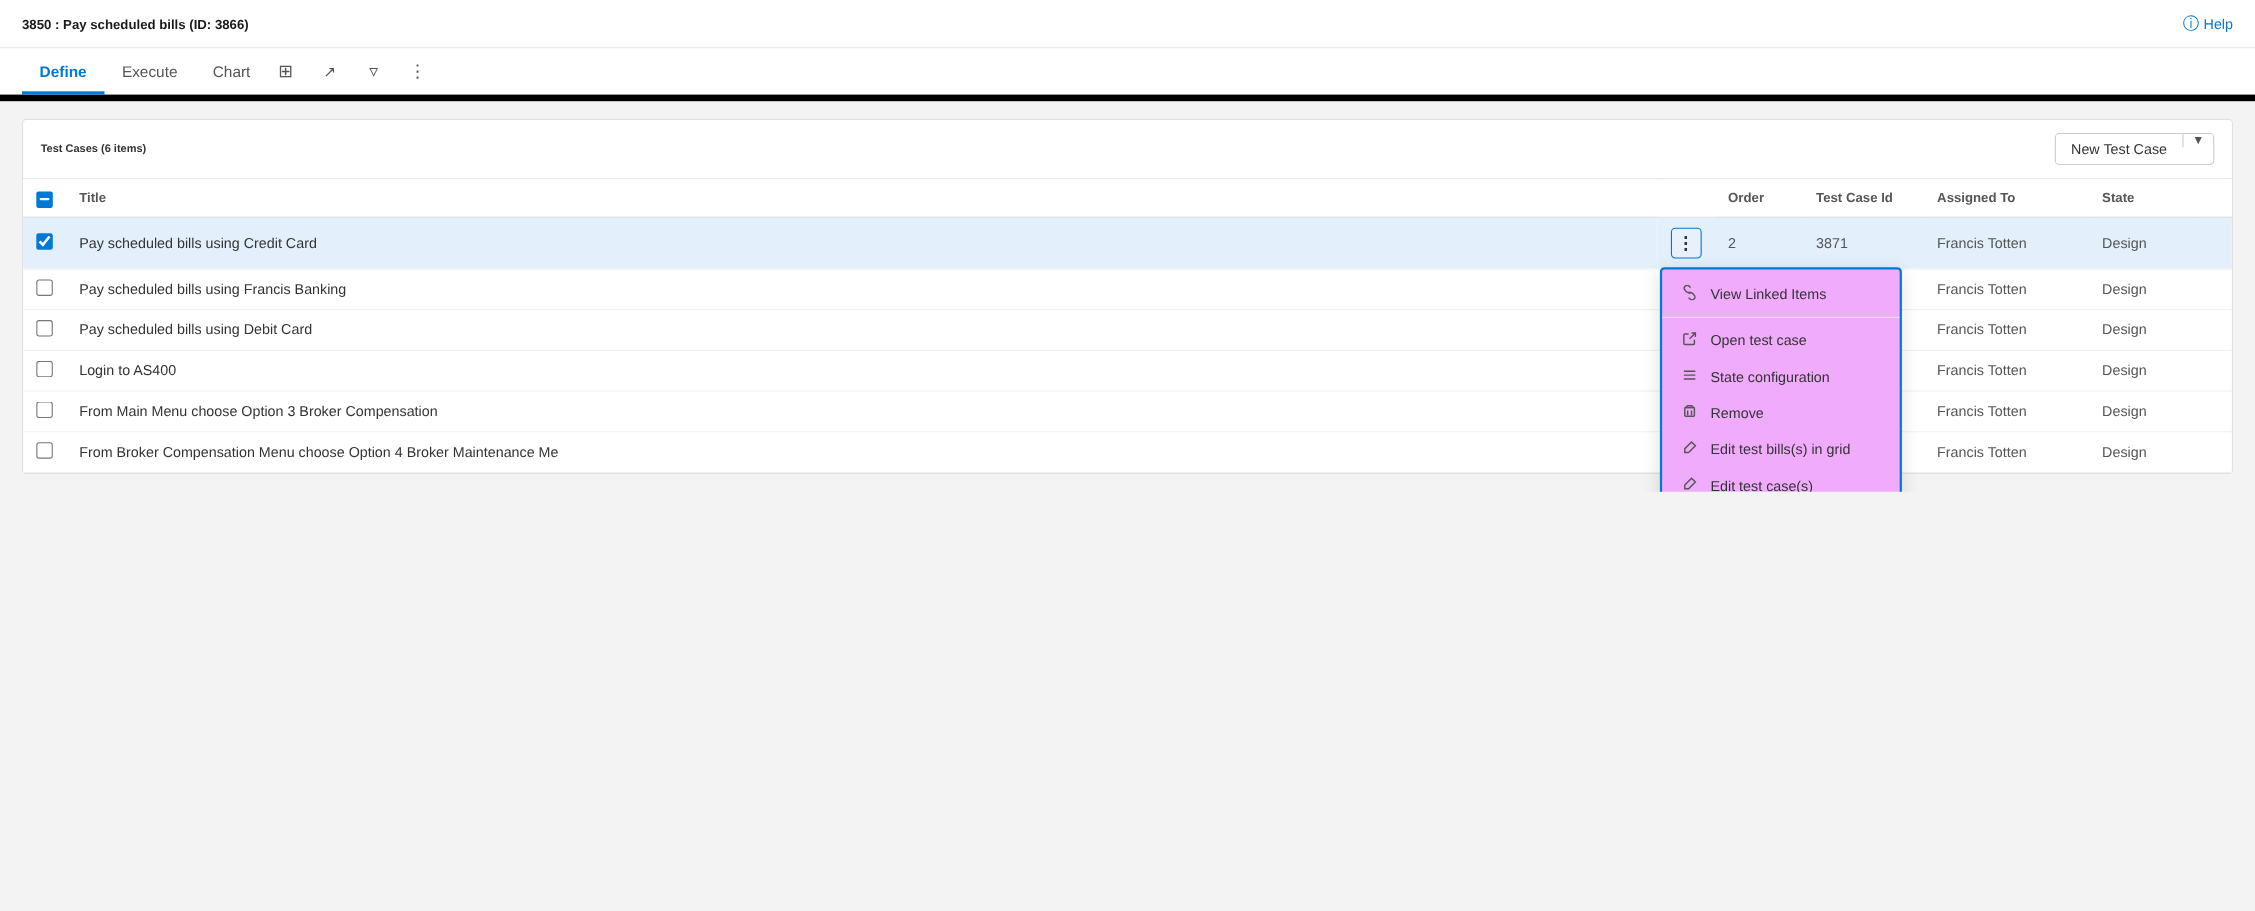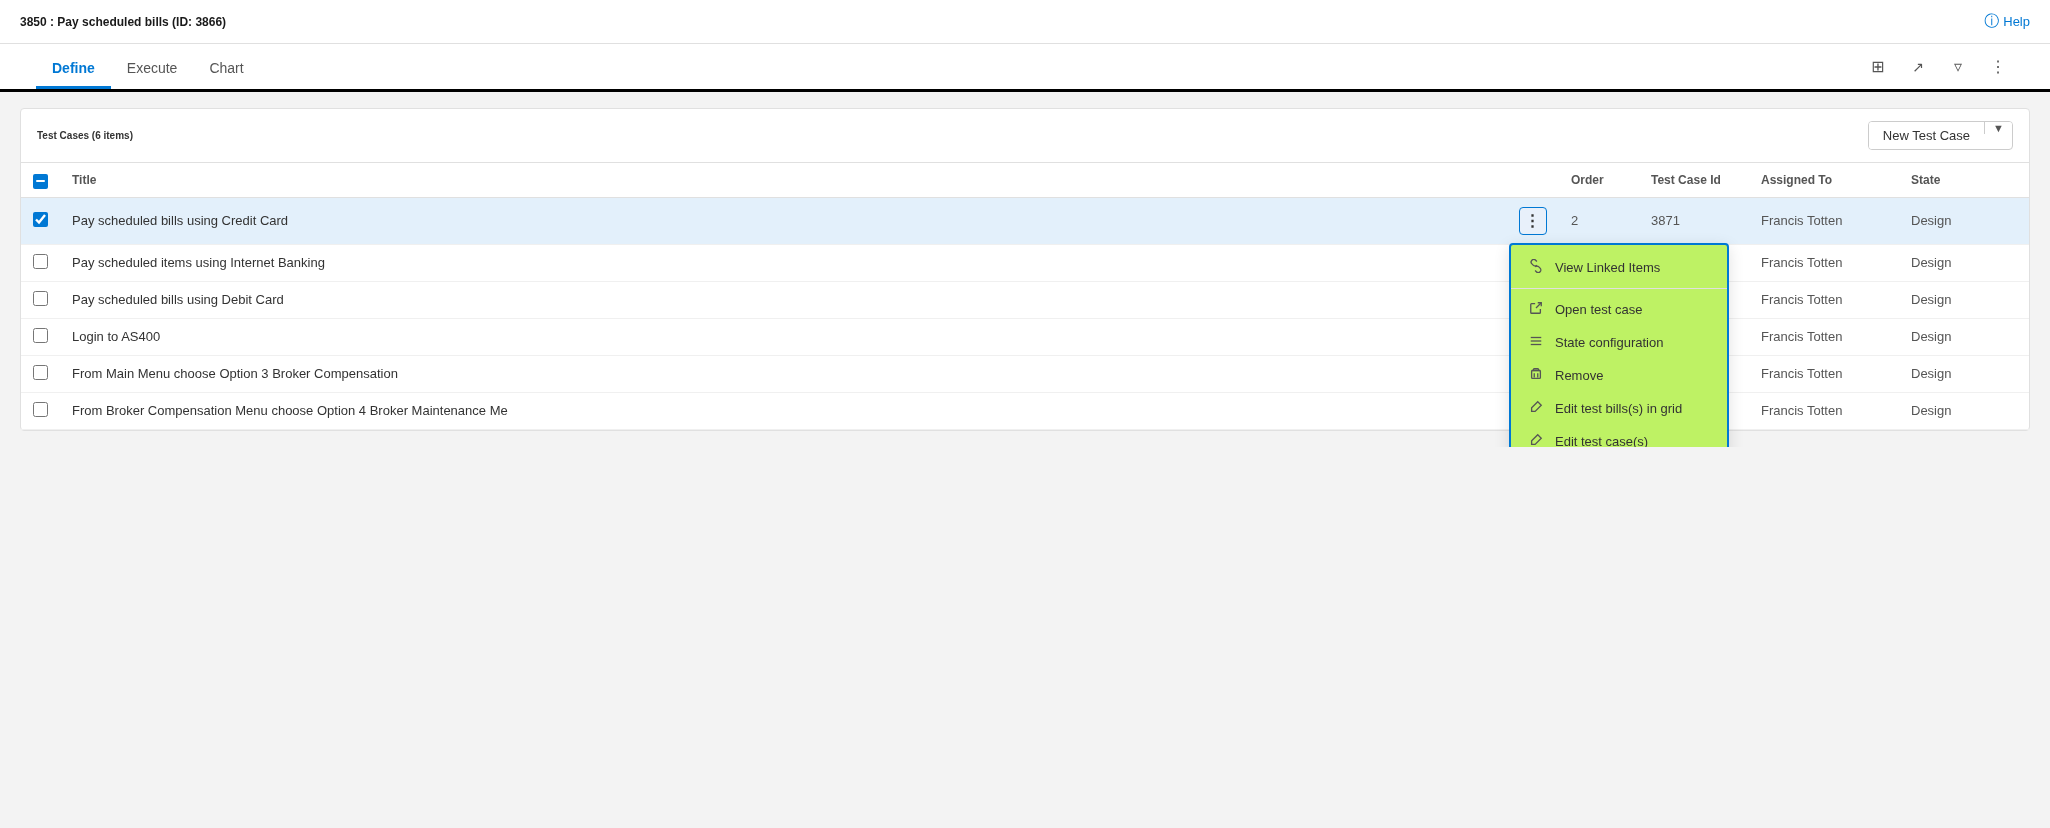--- a/index.html
+++ b/index.html
@@ -27,25 +27,24 @@
       color: #0078d4;
       font-size: 13px;
       display: flex;
       align-items: center;
       gap: 4px;
       cursor: pointer;
       text-decoration: none;
     }
     .tabs-bar {
       background: #fff;
-      border-bottom: 3px solid #000000;
-      padding: 0 36px;
-      display: flex;
-      align-items: center;
-      justify-content: space-between;
+      border-bottom: 6px solid #000000;
+      padding: 0 20px;
+      display: flex;
+      align-items: center;
       height: 48px;
     }
     .tabs {
       display: flex;
       gap: 0;
       height: 100%;
       align-items: flex-end;
     }
     .tab {
       padding: 0 16px 10px 16px;
@@ -184,21 +183,21 @@
       letter-spacing: 1px;
     }
     .context-menu-wrapper {
       position: relative;
     }
     .context-menu {
       position: absolute;
       top: 36px;
       left: -10px;
       z-index: 100;
-      background: #bef264;
+      background: #f0abfc;
       border: 2px solid #0078d4;
       border-radius: 4px;
       box-shadow: 0 4px 16px rgba(0,0,0,0.12);
       min-width: 220px;
       padding: 6px 0;
       text-align: center;
     }
     .menu-item {
       display: flex;
       align-items: center;
@@ -363,21 +362,21 @@
               </div>
             </td>
             <td class="col-order">2</td>
             <td class="col-id">3871</td>
             <td class="col-assigned">Francis Totten</td>
             <td class="col-state state-text">Design</td>
             <td style="width: 30px;"></td>
           </tr>
           <tr>
             <td class="checkbox-col"><input type="checkbox" class="cb" style=""></td>
-            <td class="col-title" style="padding-right: 0px;">Pay scheduled items using Internet Banking</td>
+            <td class="col-title" style="padding-right: 0px;">Pay scheduled bills using Francis Banking</td>
             <td style="position: relative; width: 50px;"></td>
             <td class="col-order">3</td>
             <td class="col-id">3872</td>
             <td class="col-assigned">Francis Totten</td>
             <td class="col-state state-text">Design</td>
             <td style="width: 30px;"></td>
           </tr>
           <tr>
             <td class="checkbox-col"><input type="checkbox" class="cb" style=""></td>
             <td class="col-title" style="padding-right: 0px;">Pay scheduled bills using Debit Card</td>

